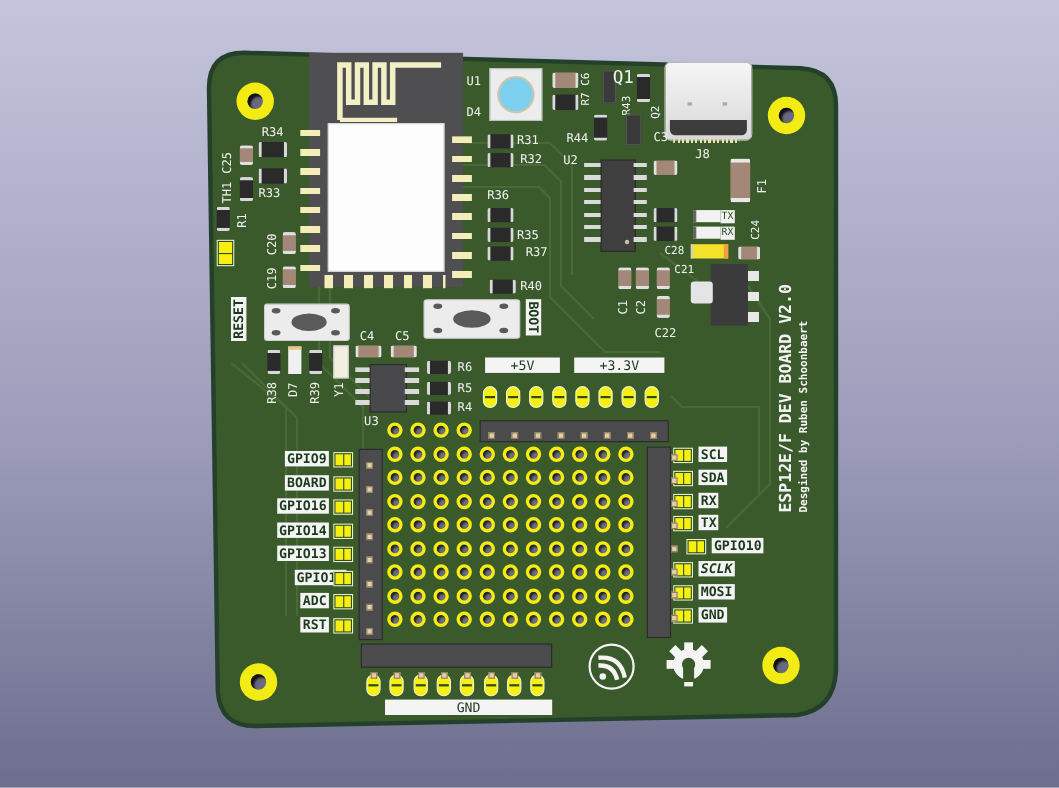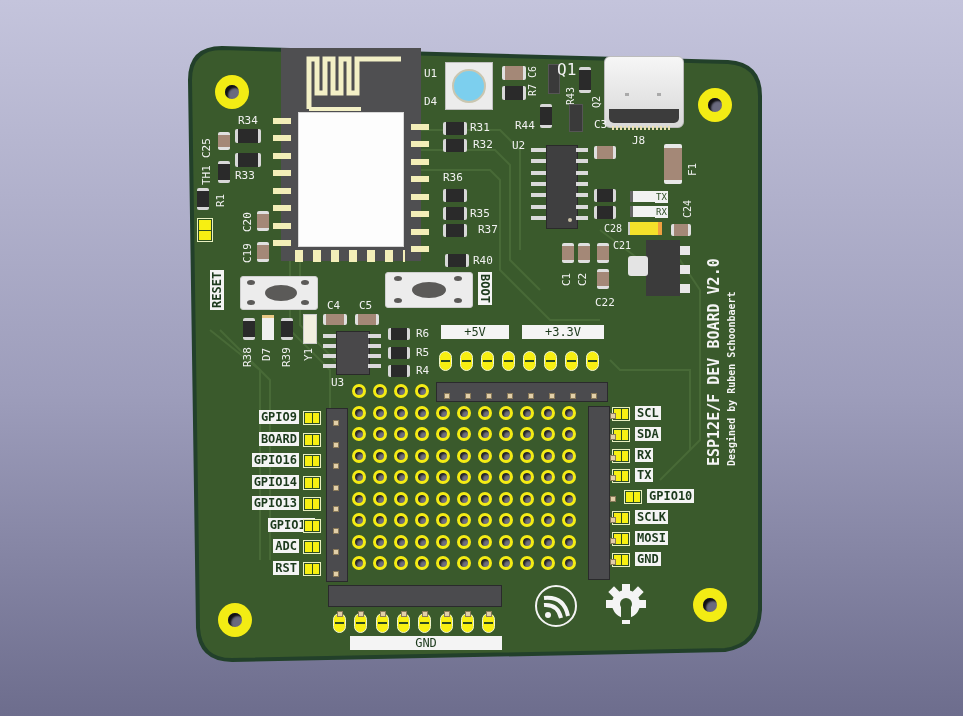--- a/index.html
+++ b/index.html
@@ -448,21 +448,21 @@
         </div>
         <span class="silk-label" style="left: 25px; top: 0px;">TX</span>
       </div>
       <div class="abs" style="left: 0px; top: 83.2px; width: 90px; height: 16px; margin-left: 12px;">
         <div class="pad2" style="left: 2px; top: 1px;">
           <span></span>
           <span></span>
         </div>
         <span class="silk-label" style="left: 25px; top: 0px;">GPIO10</span>
       </div>
-      <div class="abs" style="left: 0px; top: 104px; width: 90px; height: 16px;">
+      <div class="abs" style="left: 0px; top: 104px; width: 90px; height: 16px; font-style: italic;">
         <div class="pad2" style="left: 2px; top: 1px;">
           <span></span>
           <span></span>
         </div>
         <span class="silk-label" style="left: 25px; top: 0px;">SCLK</span>
       </div>
       <div class="abs" style="left: 0px; top: 124.8px; width: 90px; height: 16px;">
         <div class="pad2" style="left: 2px; top: 1px;">
           <span></span>
           <span></span>

